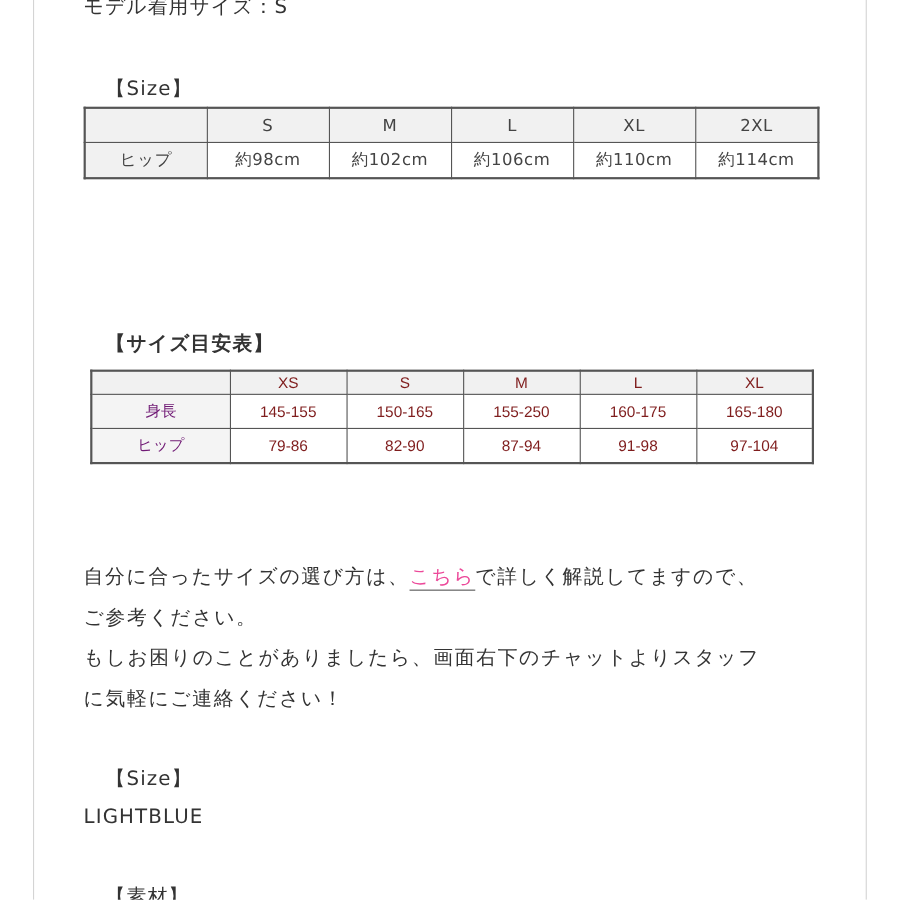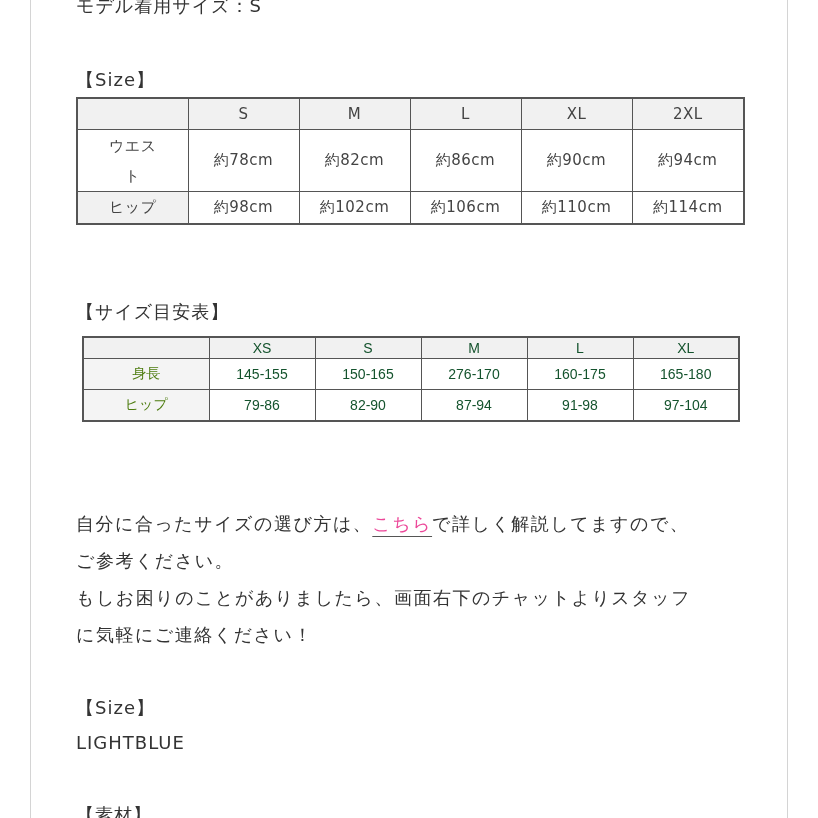--- a/index.html
+++ b/index.html
@@ -1,37 +1,37 @@
 <!DOCTYPE html>
 <html><head>
 <meta charset="utf-8">
 <style>
   html, body { margin:0; padding:0; }
   body { width:818px; height:818px; overflow:hidden; background:#ffffff; position:relative;
          font-family:"DejaVu Sans", "Liberation Sans", sans-serif; color:#333; }
   .frame-left { position:absolute; left:30px; top:0; width:1px; height:818px; background:#d4d4d4; }
   .frame-right { position:absolute; left:787px; top:0; width:1px; height:818px; background:#d4d4d4; }
   .txt { position:absolute; font-size:18px; color:#333; white-space:nowrap; letter-spacing:1px; }
-  .heading { position:absolute; font-size:18px; color:#333; white-space:nowrap; letter-spacing:1px; }
+  .heading { position:absolute; font-size:18px; color:#333; white-space:nowrap; letter-spacing:1px;margin-left:20px; }
 
   table { border-collapse:collapse; position:absolute; table-layout:fixed; }
   #t1 { left:76px; top:97px; width:667px; border:2px solid #555; }
   #t1 td { border:1px solid #555; text-align:center; font-size:15px; color:#444; padding:0; letter-spacing:0.5px; }
   #t1 tr.h td { height:30px; background:#f1f1f1; }
   #t1 tr.r td { height:31px; }
   #t1 tr.tall td { height:61px; }
   #t1 td.lbl { background:#f1f1f1; }
   #t1 td.lbl-wrap { line-height:30px; white-space:normal; }
 
   #t2 { left:82px; top:336px; width:656px; border:2px solid #555; }
-  #t2 td { border:1px solid #555; text-align:center; font-size:14px; color:#14532d; padding:0;
+  #t2 td { border:1px solid #555; text-align:center; font-size:14px; color:#7f1d1d; padding:0;
            font-family:"Liberation Sans", sans-serif; }
   #t2 tr.h td { height:20px; background:#f1f1f1; }
   #t2 tr.r td { height:30px; }
-  #t2 td.lbl { background:#f4f4f4; color:#4d7c0f; }
+  #t2 td.lbl { background:#f4f4f4; color:#701a75; }
 
   .para { position:absolute; left:76px; font-size:18px; color:#333; white-space:nowrap; letter-spacing:1.5px; }
   .link { text-decoration:underline; text-underline-offset:6px; text-decoration-color:#555; color:#ec4899; cursor:pointer; }
 </style>
 </head>
 <body>
 
 <div class="frame-left"></div>
 <div class="frame-right"></div>
 
@@ -50,40 +50,32 @@
   </colgroup>
   <tbody>
       <tr class="h">
     <td></td>
     <td>S</td>
     <td>M</td>
     <td>L</td>
     <td>XL</td>
     <td>2XL</td>
   </tr>
-  <tr class="tall">
-    <td class="lbl-wrap"><span>ウエス</span><br><span>ト</span></td>
-    <td>約78cm</td>
-    <td>約82cm</td>
-    <td>約86cm</td>
-    <td>約90cm</td>
-    <td>約94cm</td>
-  </tr>
   <tr class="r">
     <td class="lbl">ヒップ</td>
     <td>約98cm</td>
     <td>約102cm</td>
     <td>約106cm</td>
     <td>約110cm</td>
     <td>約114cm</td>
   </tr>
 </tbody>
   </table>
 
-<div class="heading" style="left:76px; top:300px;">【サイズ目安表】</div>
+<div class="heading" style="left:76px; top:300px;font-weight:bold;">【サイズ目安表】</div>
 
 <table id="t2">
   <colgroup>
     <col style="width:126px">
       <col style="width:106px">
       <col style="width:106px">
       <col style="width:106px">
       <col style="width:106px">
       <col style="width:106px">
   </colgroup>
@@ -93,21 +85,21 @@
     <td>XS</td>
     <td>S</td>
     <td>M</td>
     <td>L</td>
     <td>XL</td>
   </tr>
   <tr class="r">
     <td class="lbl">身長</td>
     <td>145-155</td>
     <td>150-165</td>
-    <td>276-170</td>
+    <td>155-250</td>
     <td>160-175</td>
     <td>165-180</td>
   </tr>
   <tr class="r">
     <td class="lbl">ヒップ</td>
     <td>79-86</td>
     <td>82-90</td>
     <td>87-94</td>
     <td>91-98</td>
     <td>97-104</td>

